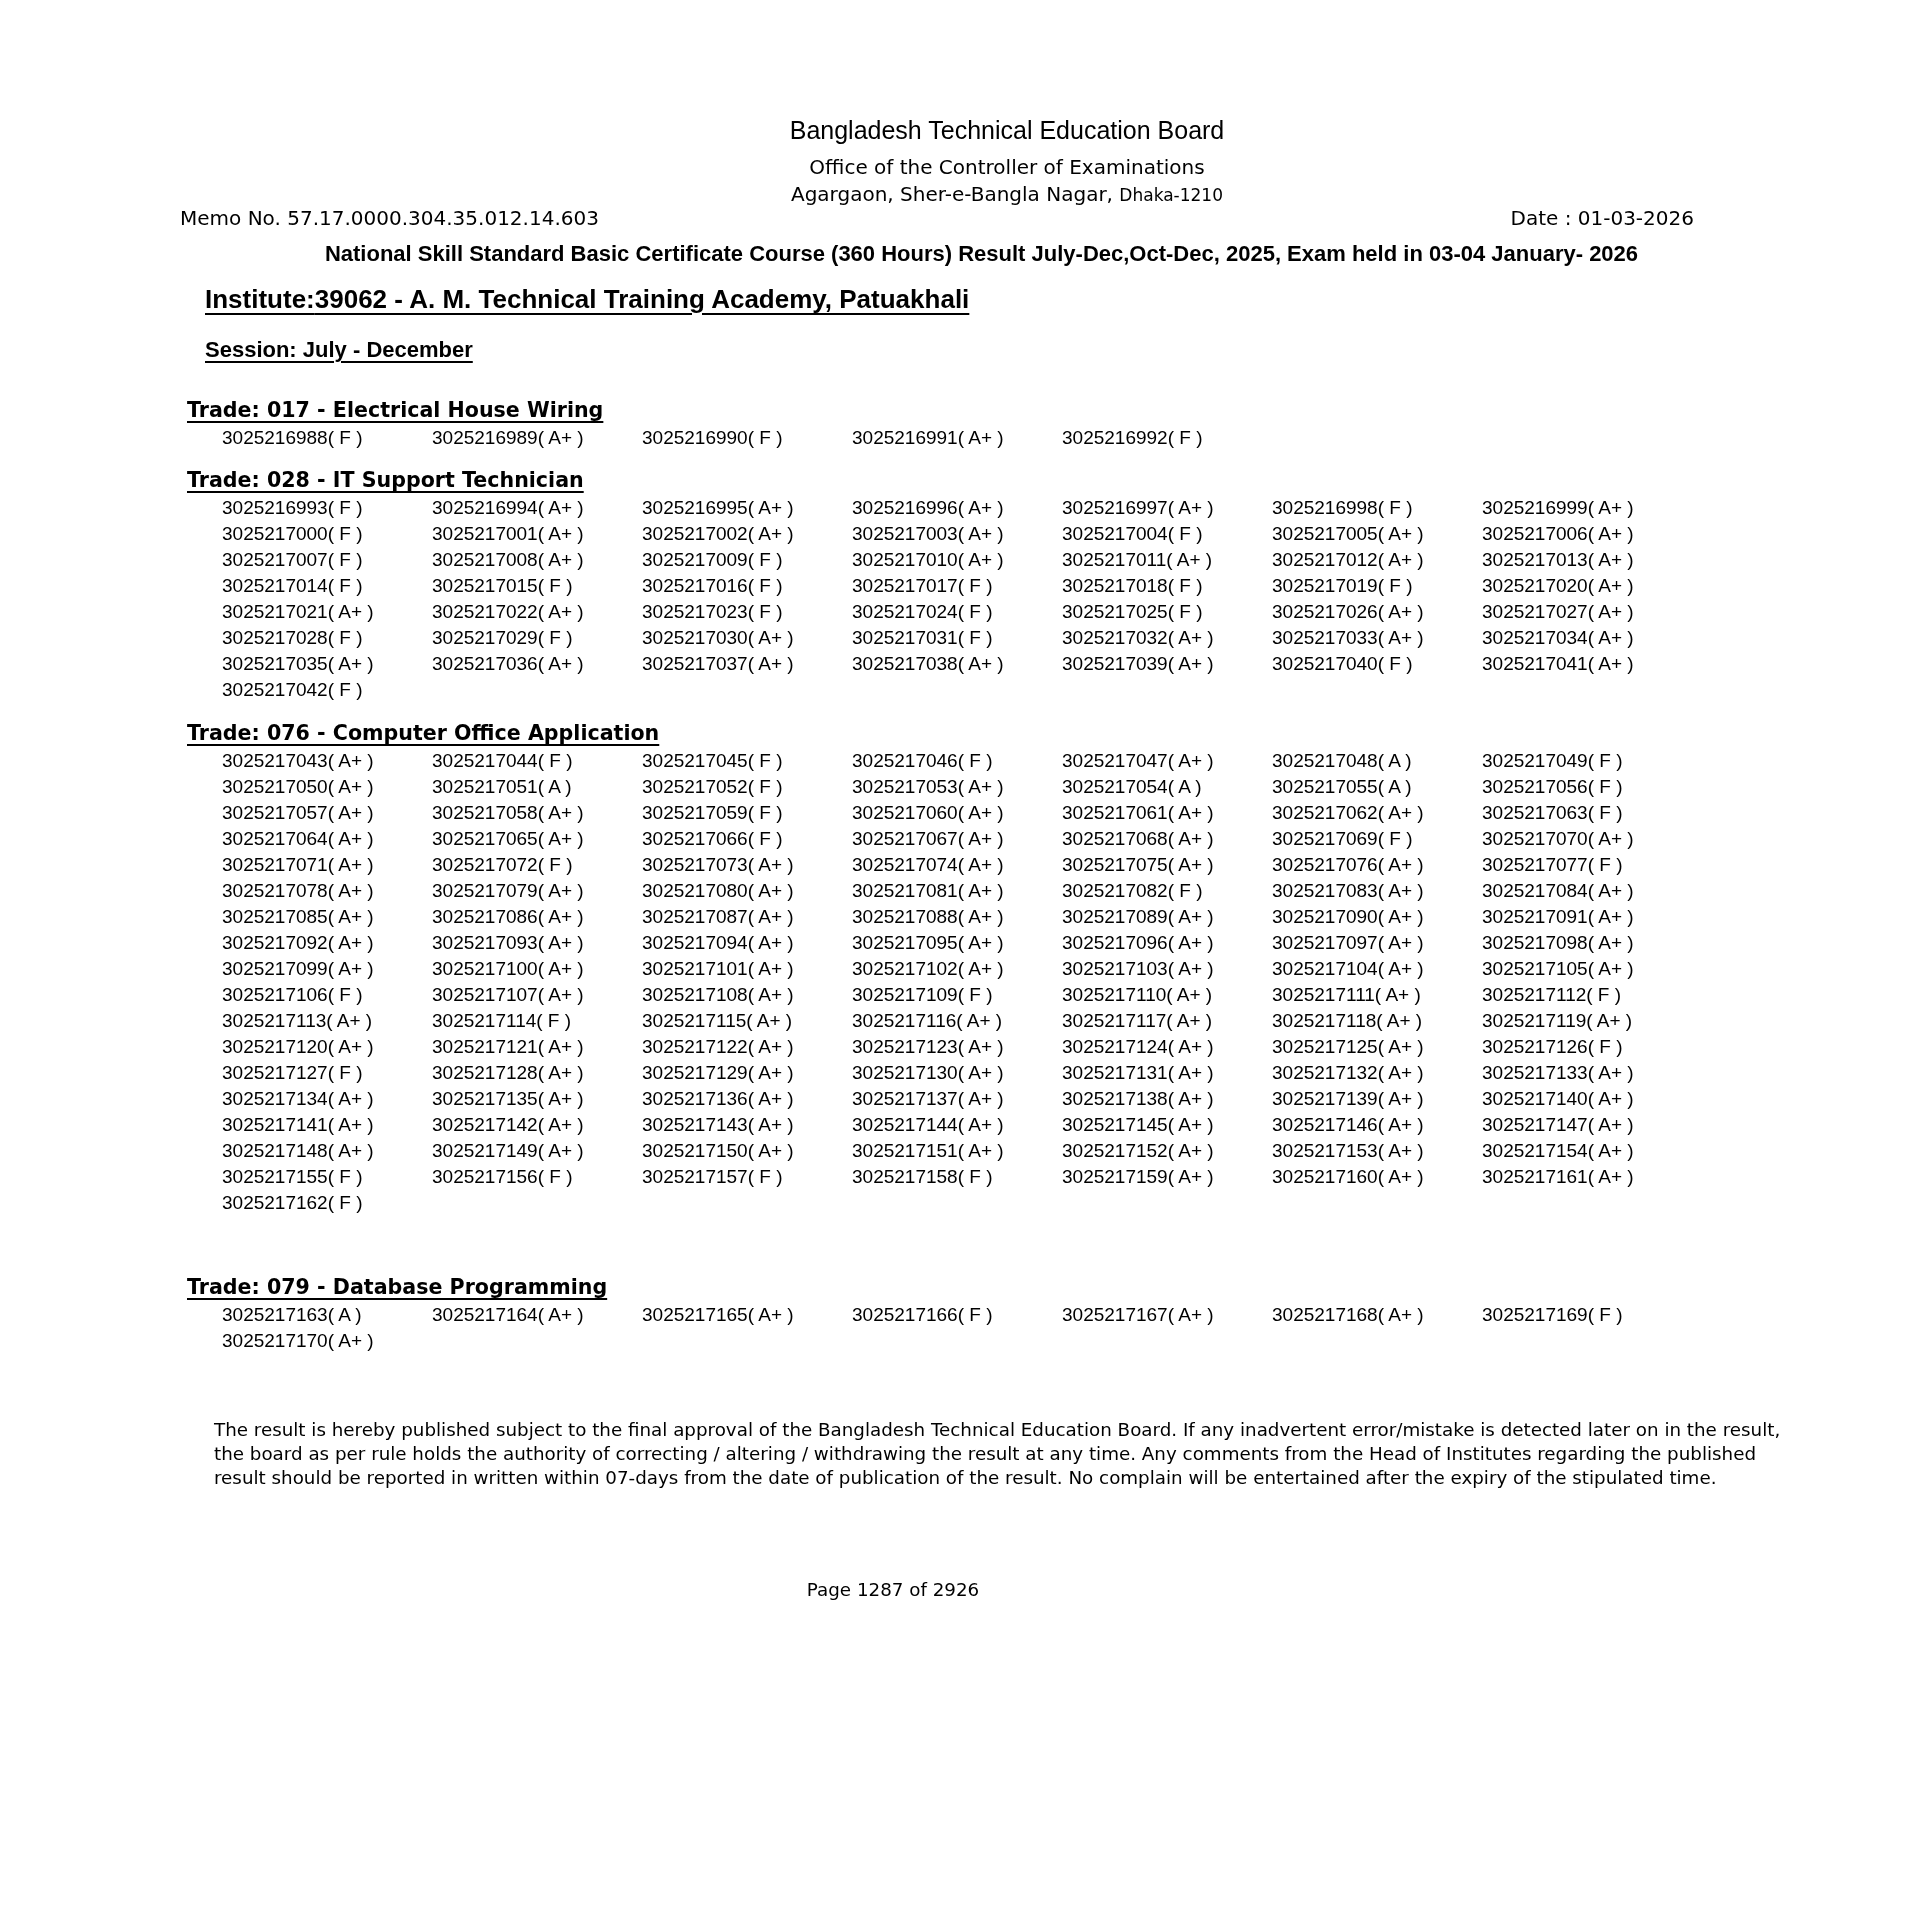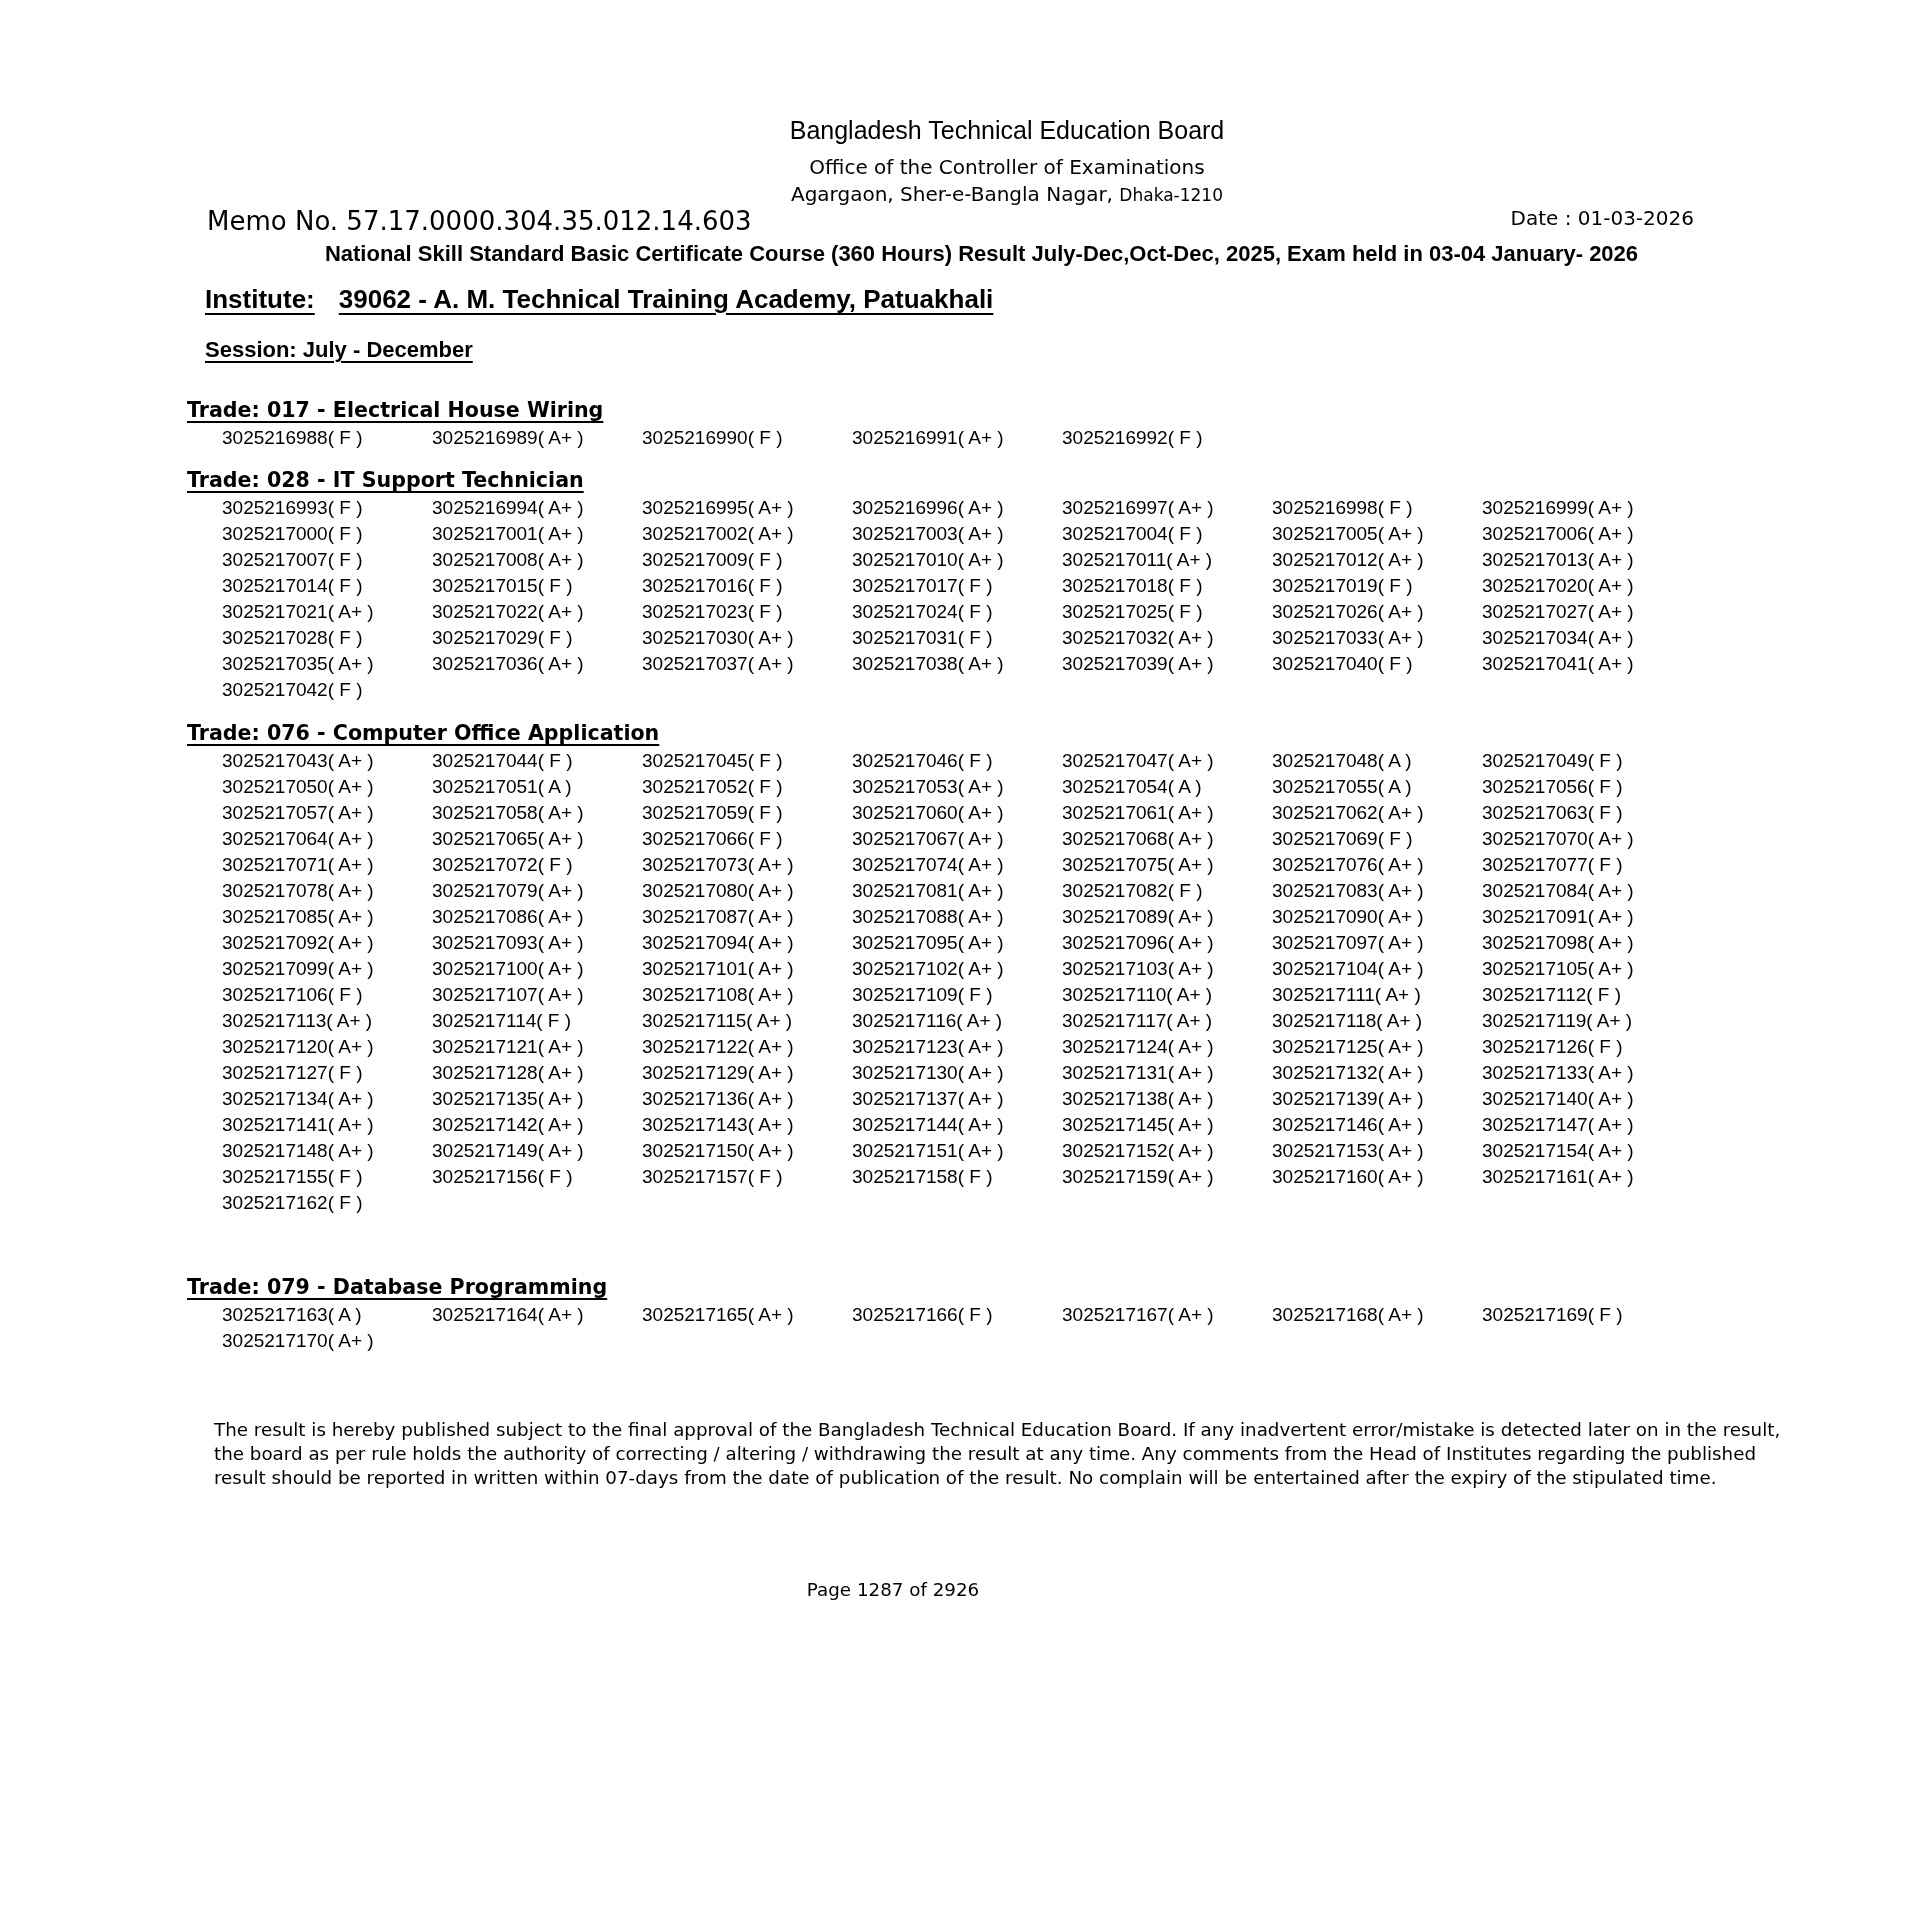--- a/index.html
+++ b/index.html
@@ -3,26 +3,26 @@
 <meta charset="utf-8">
 <style>
   html, body { margin: 0; padding: 0; background: #ffffff; }
   body { width: 1926px; height: 1926px; position: relative; overflow: hidden; color: #000; }
   .abs { position: absolute; white-space: nowrap; padding-left: 44px; }
   .hdr { left: 0; width: 1926px; text-align: center; font-family: "DejaVu Sans", sans-serif; }
   .board { top: 116px; font-size: 25px; font-family: "Liberation Sans", sans-serif; transform: scaleX(1); }
   .office { top: 155px; font-size: 20px; text-align: center; }
   .addr { top: 182px; font-size: 20px; }
   .addr .dhaka { font-size: 17px; }
-  .memo { left: 163px; top: 206px; font-size: 26px; font-family: "DejaVu Sans", sans-serif; }
+  .memo { left: 136px; top: 206px; font-size: 20px; font-family: "DejaVu Sans", sans-serif; }
   .date { right: 232px; top: 206px; font-size: 20px; font-family: "DejaVu Sans", sans-serif; margin-left: 12px; }
   .title { left: 0; width: 1926px; text-align: center; top: 241px; font-size: 22px; font-weight: bold; font-family: "Liberation Sans", sans-serif; padding-left: 37px; box-sizing: border-box; }
   .inst { left: 161px; top: 284px; font-size: 26px; font-weight: bold; font-family: "Liberation Sans", sans-serif; }
   .inst span { text-decoration: underline; text-decoration-thickness: 2.3px; text-underline-offset: 4.6px; }
-  .inst .inst-name { margin-left: 24px; }
+  .inst .inst-name { }
   .session { left: 161px; top: 337px; font-size: 22px; font-weight: bold; font-family: "Liberation Sans", sans-serif; text-decoration: underline; text-decoration-thickness: 1.8px; text-underline-offset: 3.7px; }
   .trade-block { position: absolute; left: 187px; }
   .trade-title { font-family: "DejaVu Sans", sans-serif; font-weight: bold; font-size: 20.6px; text-decoration: underline; text-decoration-thickness: 2.3px; text-underline-offset: 3.7px; white-space: nowrap; height: 30px; line-height: 30px; }
   .grid { display: grid; grid-template-columns: repeat(7, 210px); margin-left: 35px; margin-top: 0px; }
   .cell { font-family: "Liberation Sans", sans-serif; font-size: 19px; height: 26px; line-height: 26px; white-space: nowrap; }
   .footer-text { left: 170px; top: 1418px; width: 1587px; font-size: 18.3px; line-height: 24px; font-family: "DejaVu Sans", sans-serif; white-space: normal; }
   .page-no { left: 0; width: 1754px; text-align: center; top: 1579px; font-size: 18.3px; font-family: "DejaVu Sans", sans-serif; padding-left: 32px; box-sizing: border-box; }
 </style>
 </head>
 <body>

